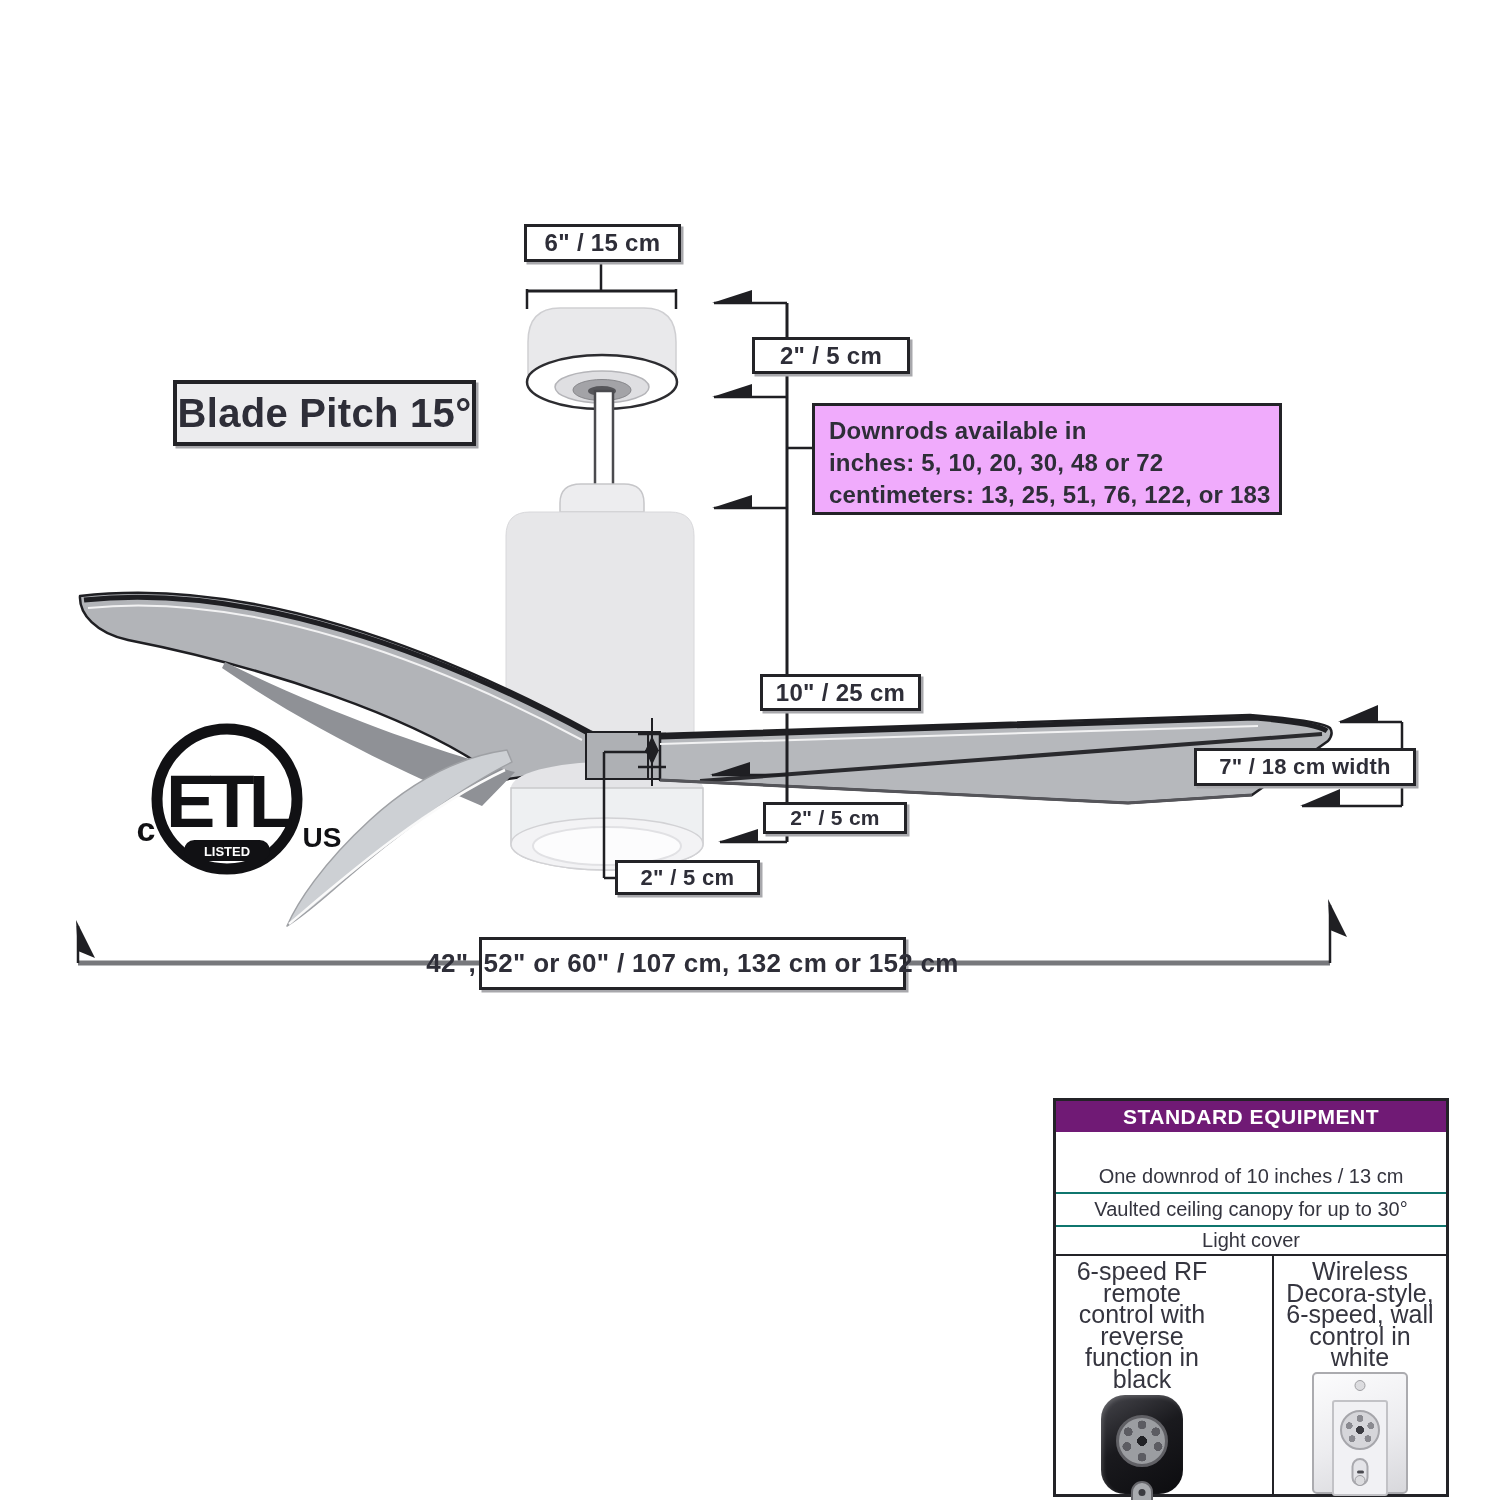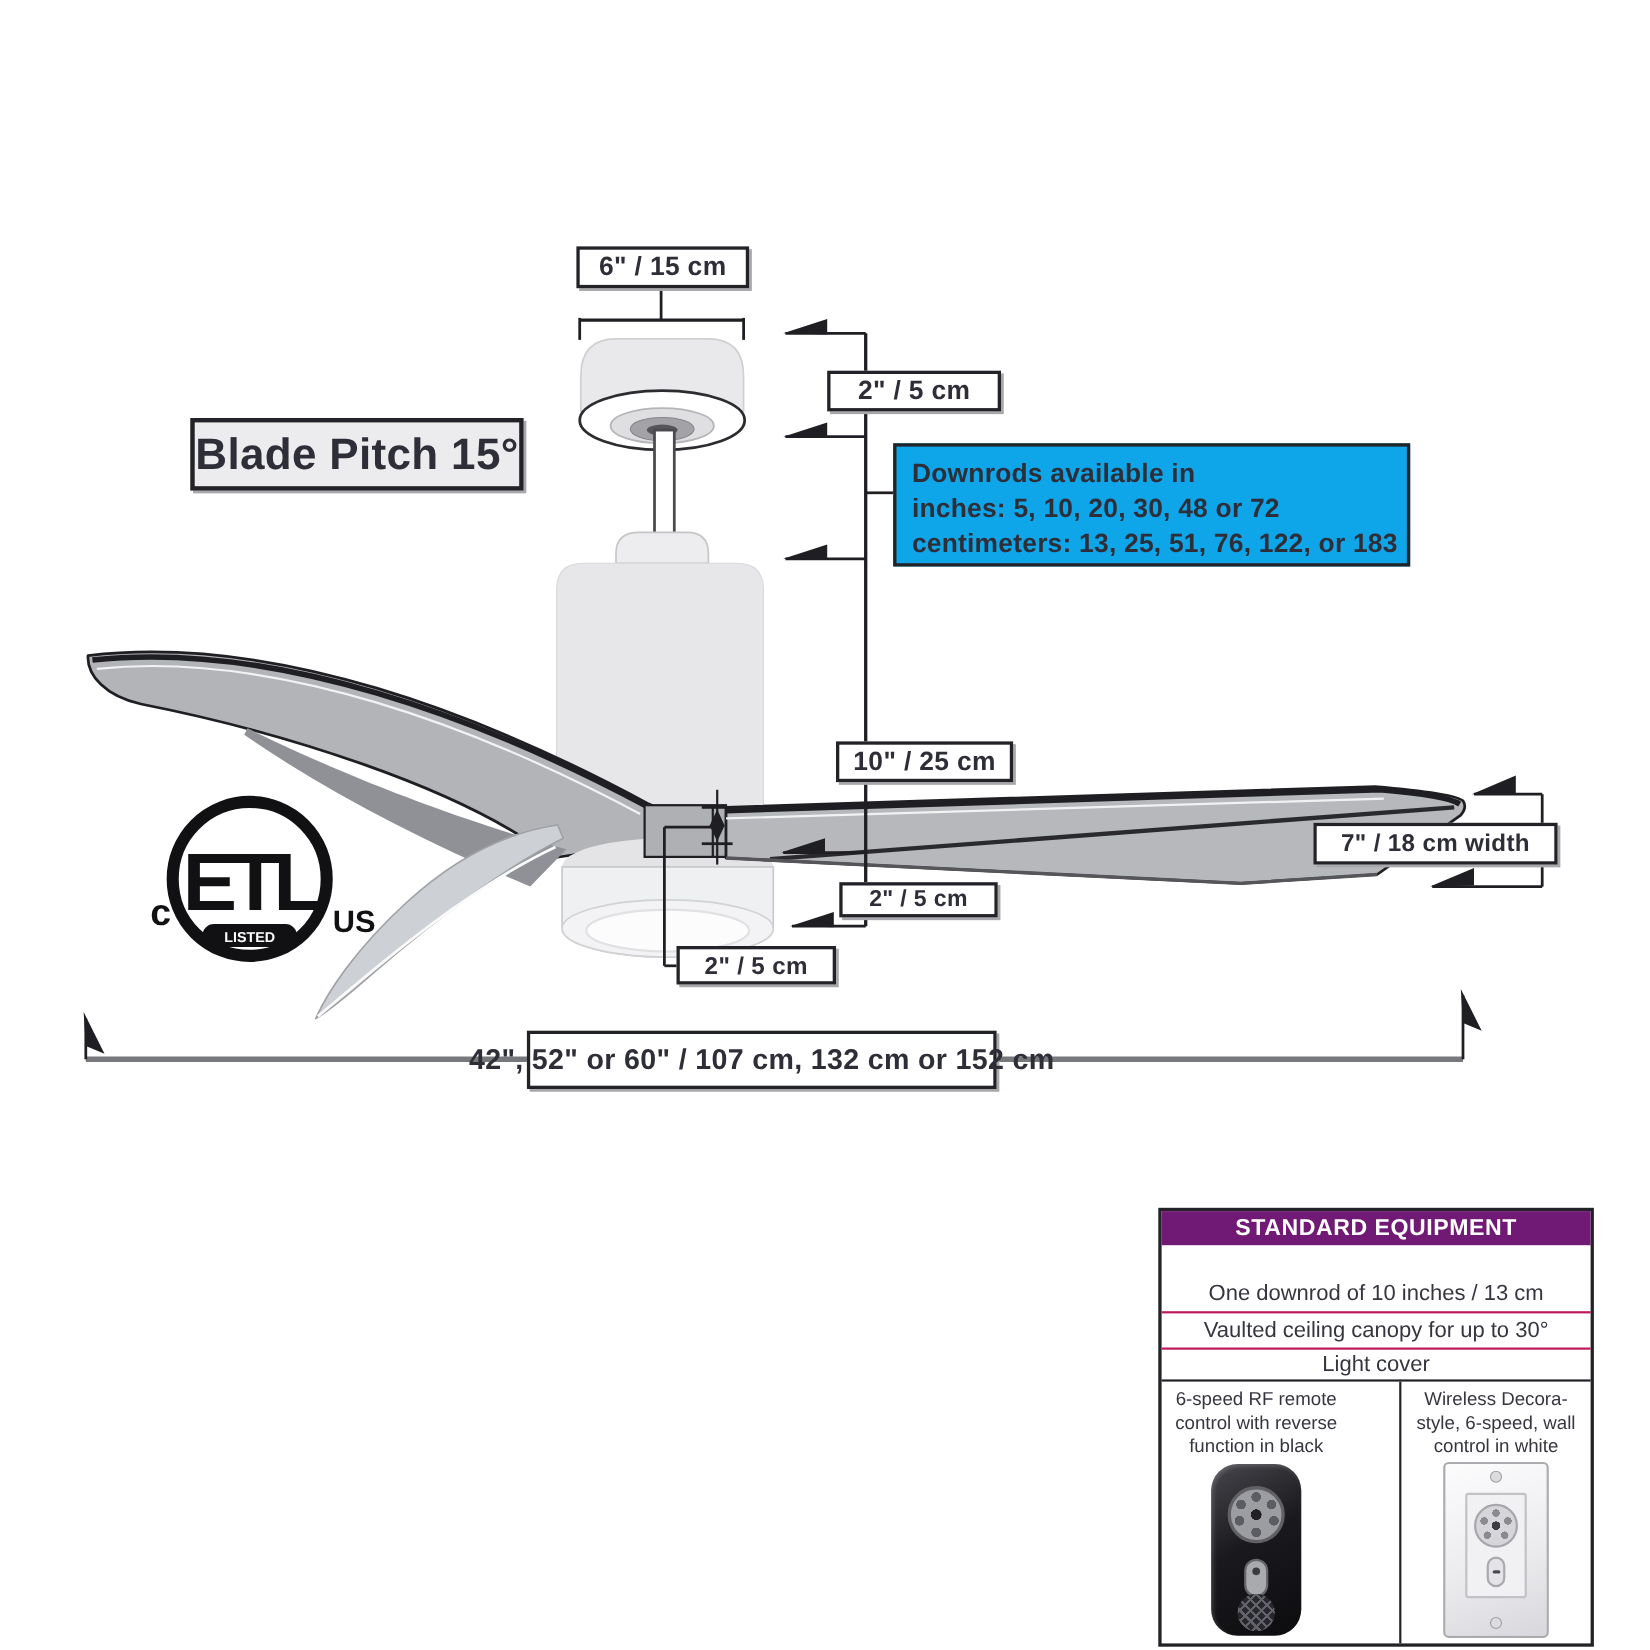--- a/index.html
+++ b/index.html
@@ -9,45 +9,45 @@
   }
   svg{position:absolute;left:0;top:0;}
   .dim{
     position:absolute;display:flex;align-items:center;justify-content:center;
     background:#ffffff;border:3px solid #232327;box-shadow:2.5px 2.5px 0 #a8a8ac;
     font-weight:700;color:#2e2e38;white-space:nowrap;box-sizing:border-box;
     letter-spacing:0.3px;
   }
   .pitch-box{background:#ececee;border-width:4px;}
   .downrods{
-    position:absolute;left:812px;top:403px;width:470px;height:112px;background:#0ea5e9;
+    position:absolute;left:812px;top:403px;width:470px;height:112px;background:#f0abfc;
     border:3.5px solid #232327;box-sizing:border-box;padding:9px 0 0 14px;
     font-weight:600;font-size:24px;line-height:32px;color:#2e2e38;letter-spacing:0.2px;
   }
   
   .equip{
     position:absolute;left:1053px;top:1098px;width:396px;background:#ffffff;
     border:3px solid #232327;box-sizing:border-box;
   }
   .equip-header{
     height:31px;background:#701a75;color:#ffffff;display:flex;align-items:center;justify-content:center;
     font-weight:700;font-size:21px;letter-spacing:0.5px;
   }
   .equip-row{
-    border-top:2px solid #be185d;display:flex;align-items:center;justify-content:center;
+    border-top:2px solid #0f766e;display:flex;align-items:center;justify-content:center;
     font-size:20px;font-weight:500;color:#35353f;
   }
   .equip-row.r1{height:32px;}
   .equip-row.r2{height:31px;}
   .equip-row.r3{height:27px;}
   .equip-bottom{border-top:2px solid #232327;display:flex;height:238px;}
   .equip-cell{flex:1;display:flex;flex-direction:column;align-items:center;box-sizing:border-box;padding-top:5px;}
   .equip-cell + .equip-cell{border-left:2px solid #232327;margin-left:44px;}
   .equip-caption{
-    font-size:17px;line-height:21.5px;font-weight:500;color:#35353f;text-align:center;
+    font-size:25px;line-height:21.5px;font-weight:500;color:#35353f;text-align:center;
     width:92%;
   }
   
   .remote{
     width:82px;height:156px;border-radius:24px;position:relative;margin-top:5px;
     background:linear-gradient(150deg,#46464c 0%,#1a1a1e 45%,#0c0c0f 100%);
     box-shadow:inset 2px 2px 4px rgba(255,255,255,.18);
   }
   .remote-pad{
     position:absolute;left:50%;top:20px;transform:translateX(-50%);

